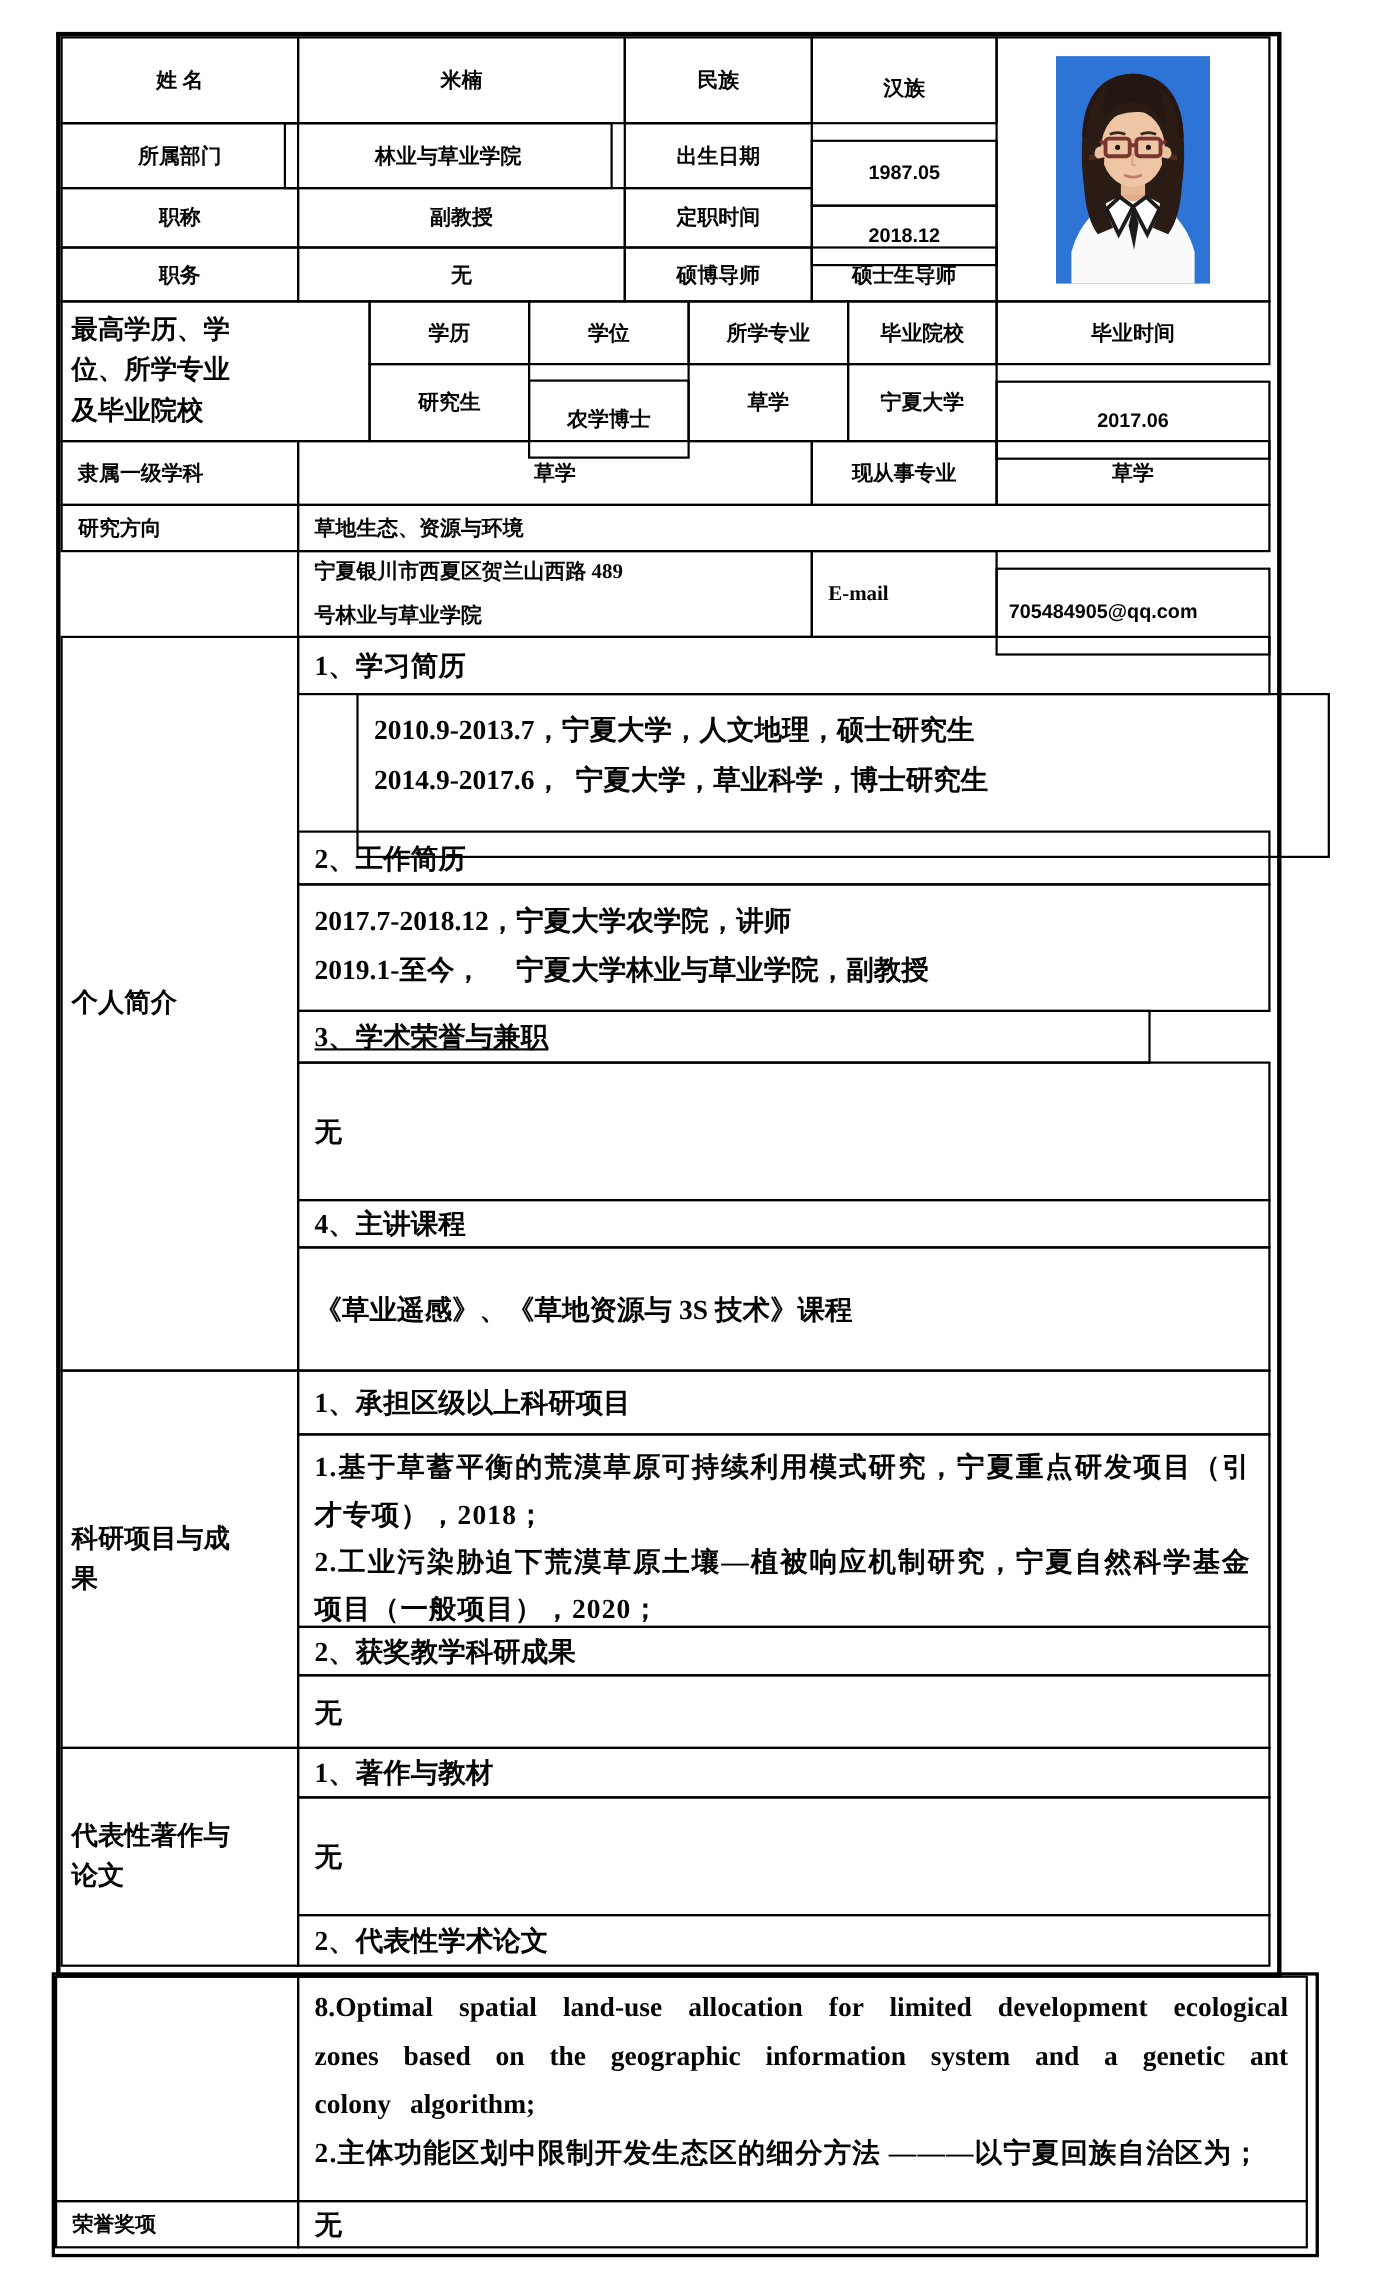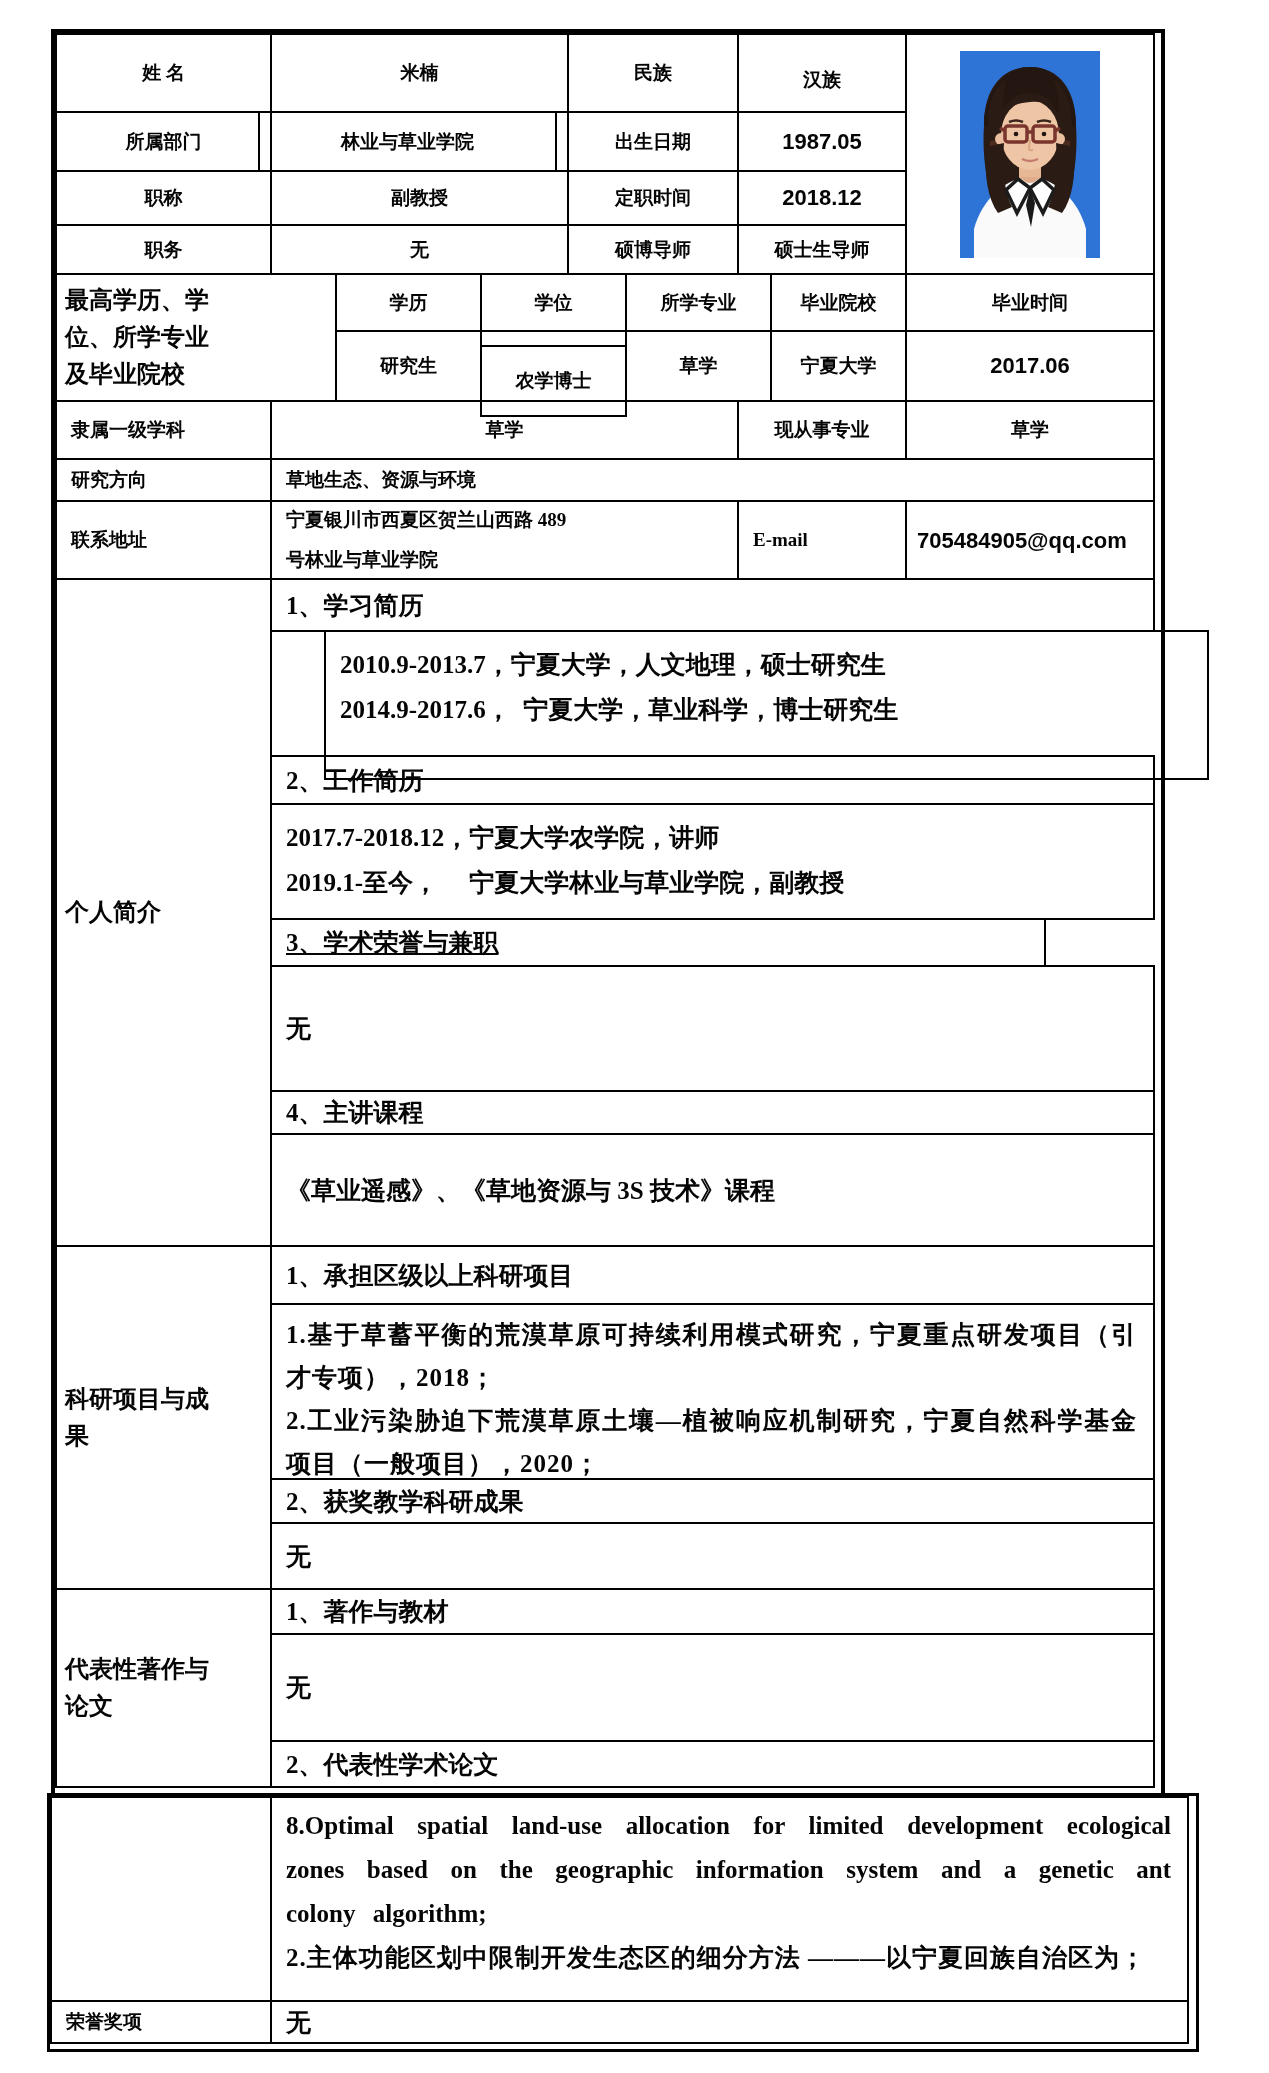--- a/index.html
+++ b/index.html
@@ -4,21 +4,21 @@
 <style>
   html,body{margin:0;padding:0;background:#ffffff;}
   #page{position:relative;width:1269px;height:2073px;background:#ffffff;
         font-family:"Liberation Serif","DejaVu Serif",serif;font-weight:700;color:#050505;}
   .cell{position:absolute;box-sizing:border-box;border:2px solid #000;}
   .cc{display:flex;align-items:center;justify-content:center;text-align:center;}
   .cl{display:flex;align-items:center;justify-content:flex-start;text-align:left;padding-left:14px;}
   .t23{font-size:19px;}
   .t24{font-size:24px;}
   .t25{font-size:25px;}
-  .num{font-family:"Liberation Sans","DejaVu Sans",sans-serif;font-size:22px;letter-spacing:0px;}
+  .num{font-family:"Liberation Sans","DejaVu Sans",sans-serif;font-size:18px;letter-spacing:0px;margin-top:16px;}
   .pre{white-space:pre-wrap;}
   .topPad{display:block;padding:10px 18px 0 14px;line-height:45px;}
   .labelLeft{display:flex;align-items:center;padding-left:8px;}
   .labelLeft .inner{width:158px;text-align:left;line-height:37px;}
   .frame{position:absolute;border:4px solid #000;pointer-events:none;background:transparent;}
   .frame2{position:absolute;border:3px solid #000;pointer-events:none;background:transparent;}
   .cnjust{display:block;text-align:justify;letter-spacing:1px;line-height:43px;padding:8px 16px 0 14px;}
   .eng{display:block;text-align:justify;word-spacing:11px;line-height:44px;padding:6px 16px 0 14px;}
   .cn2{display:block;text-align:left;letter-spacing:1px;line-height:44px;padding:0 16px 0 14px;}
   .emailWrap{display:flex;align-items:center;padding:4px 26px 4px 10px;word-break:break-all;line-height:35px;}
@@ -101,21 +101,20 @@
   <div class="cell cc num" style="left:905px;top:330px;width:250px;height:72px;">2017.06</div>
 
   <div class="cell cl t23" style="left:55px;top:400px;width:217px;height:60px;">隶属一级学科</div>
   <div class="cell cc t23" style="left:270px;top:400px;width:469px;height:60px;">草学</div>
   <div class="cell cc t23" style="left:737px;top:400px;width:170px;height:60px;">现从事专业</div>
   <div class="cell cc t23" style="left:905px;top:400px;width:250px;height:60px;">草学</div>
 
   <div class="cell cl t23" style="left:55px;top:458px;width:217px;height:44px;">研究方向</div>
   <div class="cell cl t23" style="left:270px;top:458px;width:885px;height:44px;">草地生态、资源与环境</div>
 
-  <div class="cell cl t23" style="left:55px;top:500px;width:217px;height:80px;">联系地址</div>
   <div class="cell addr pre t23" style="left:270px;top:500px;width:469px;height:80px;">宁夏银川市西夏区贺兰山西路 489
 号林业与草业学院</div>
   <div class="cell cl t23" style="left:737px;top:500px;width:170px;height:80px;">E-mail</div>
   <div class="cell emailWrap num" style="left:905px;top:500px;width:250px;height:80px;">705484905@qq.com</div>
 
   <div class="cell labelLeft t24" style="left:55px;top:578px;width:217px;height:669px;">
     <span class="inner">个人简介</span>
   </div>
   <div class="cell cl t25" style="left:270px;top:578px;width:885px;height:54px;">1、学习简历</div>
   <div class="cell topPad pre t25" style="left:284px;top:630px;width:885px;height:150px;margin-left:40px;">2010.9-2013.7，宁夏大学，人文地理，硕士研究生

